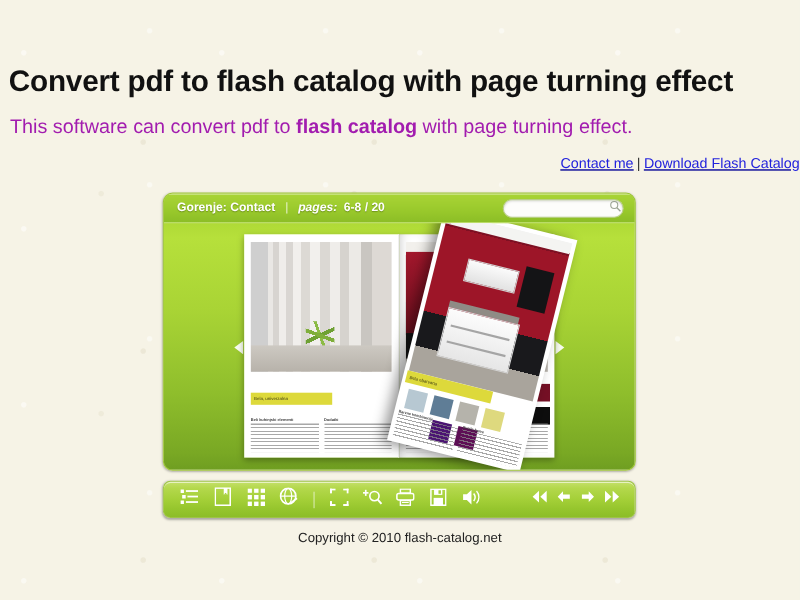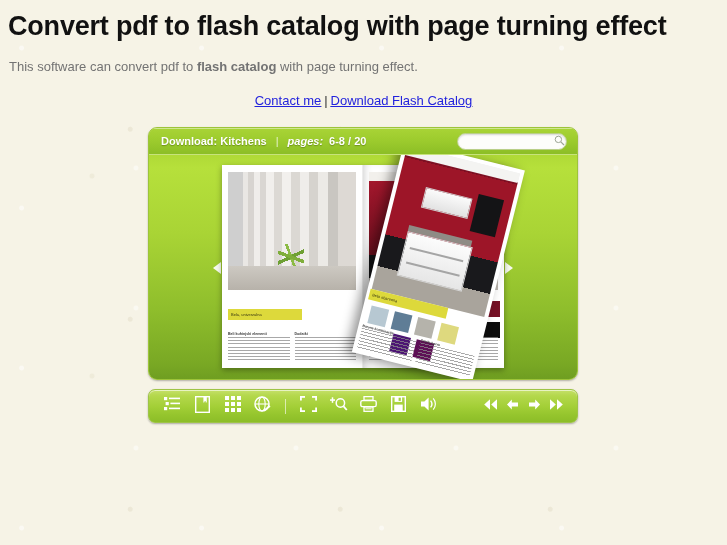--- a/index.html
+++ b/index.html
@@ -27,43 +27,44 @@
       radial-gradient(circle at 40% 88%, rgba(226,220,197,.4) 0 2px, transparent 3px);
     background-size: 180px 160px, 210px 190px, 160px 140px, 230px 200px;
     opacity: .9;
     z-index: 0;
   }
   .page {
     position: relative;
     z-index: 1;
     width: 727px;
     height: 496px;
+    margin-top: 48px;
   }
 
   
   h1.title {
     margin: 0;
     padding: 10px 0 0 8px;
     font-size: 27px;
     line-height: 33px;
     font-weight: bold;
     color: #111111;
     letter-spacing: -0.2px;
   }
   p.subtitle {
     margin: 0;
     padding: 16px 0 0 9px;
-    font-size: 13px;
-    color: #737373;
+    font-size: 18px;
+    color: #a21caf;
     line-height: 16px;
   }
   p.subtitle b { font-weight: bold; }
 
   .links {
-    text-align: center;
+    text-align: right;
     padding-top: 18px;
     font-size: 13px;
     color: #222;
     text-decoration: underline;
   }
   .links a {
     color: #2222dd;
     text-decoration: underline;
   }
   .links .sep { padding: 0 3px; color: #333; }
@@ -471,21 +472,21 @@
 
   <div class="links">
     <a href="#">Contact me</a><span class="sep">|</span><a href="#">Download Flash Catalog</a>
   </div>
 
   <div class="viewer-wrap">
 
     <div class="viewer">
 
       <div class="viewer-header">
-        <span class="doc-title">Download: Kitchens</span>
+        <span class="doc-title">Gorenje: Contact</span>
         <span class="hdr-sep">|</span>
         <span class="pages-label">pages:</span>
         <span class="pages-value">6-8 / 20</span>
 
         <div class="search-box">
           <input class="search-input" type="text" placeholder="" style="">
           <span class="search-icon">
             <svg width="11" height="11" viewBox="0 0 11 11">
               <circle cx="4.4" cy="4.4" r="3.2" fill="none" stroke="#5d6b52" stroke-width="1"></circle>
               <line x1="6.8" y1="6.8" x2="10" y2="10" stroke="#5d6b52" stroke-width="1.2"></line>
@@ -729,14 +730,15 @@
               <path d="M1 1.2 L6.8 6.5 L1 11.8 Z" fill="#ffffff"></path>
               <path d="M8 1.2 L13.8 6.5 L8 11.8 Z" fill="#ffffff"></path>
             </svg>
           </span>
         </div>
       </div>
 
     </div>
   </div>
 
+  <div class="copyright">Copyright © 2010 flash-catalog.net</div>
 
 </div>
 
 </body></html>

